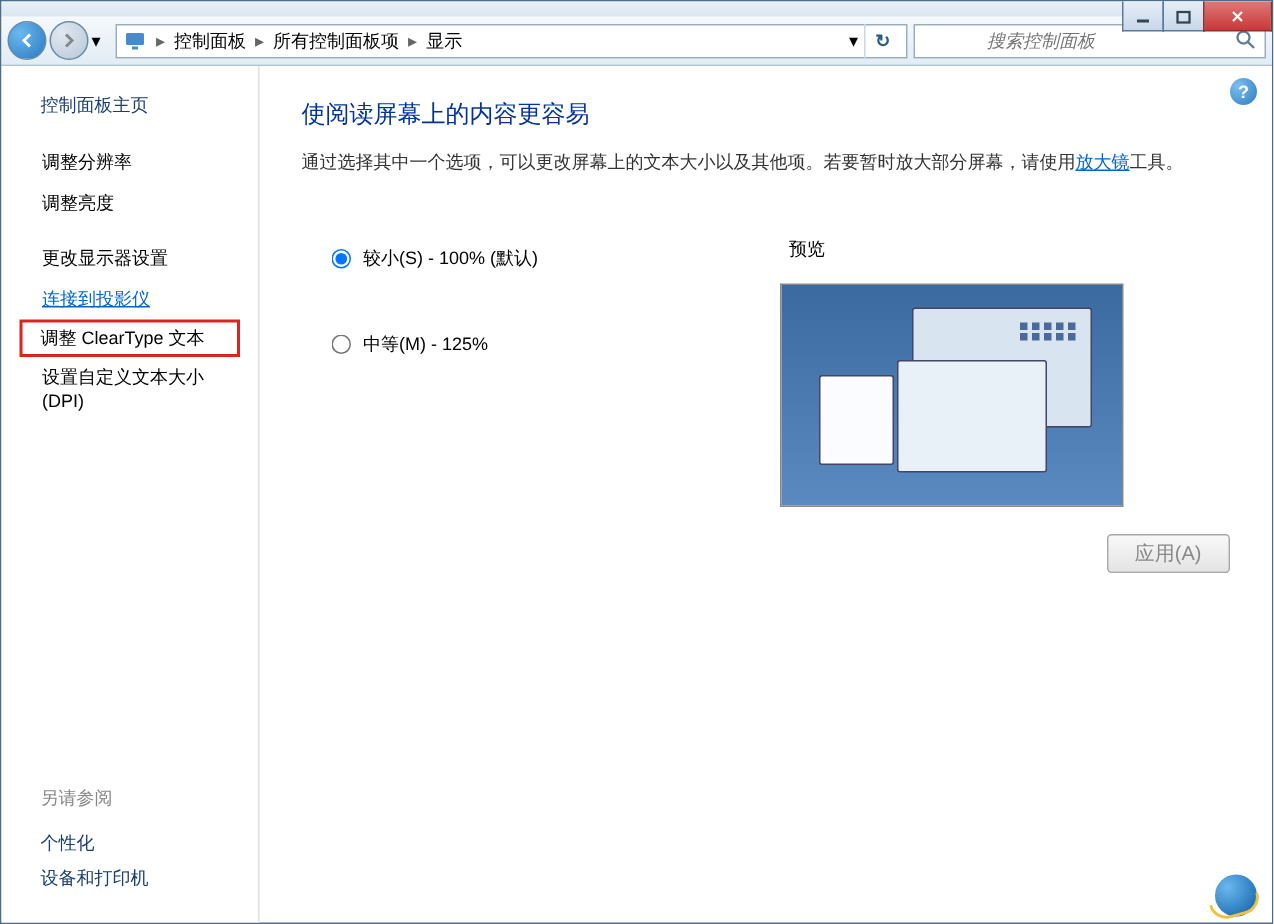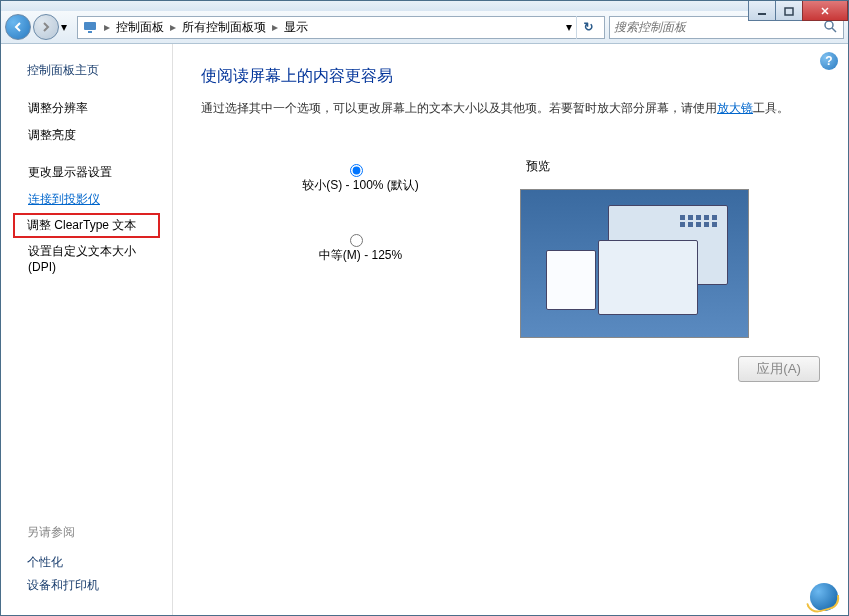--- a/index.html
+++ b/index.html
@@ -21,21 +21,21 @@
 .nav-back { background: radial-gradient(circle at 30% 30%, #6bb8f0, #2a7ac0); }
 .nav-fwd { background: radial-gradient(circle at 30% 30%, #e0e8ef, #b8c8d8); }
 .nav-dd { width: 12px; }
 .addrbar { flex: 1; height: 23px; background: #fff; border: 1px solid #9aadbf; margin: 0 4px; display: flex; align-items: center; padding: 0 4px; }
 .addr-icon { width: 16px; height: 16px; margin-right: 4px; }
 .crumb { display: flex; align-items: center; padding: 0 4px; cursor: pointer; }
 .crumb-sep { color: #666; padding: 0 2px; }
 .addr-dd { margin-left: auto; padding: 0 4px; }
 .refresh-btn { width: 24px; height: 23px; border-left: 1px solid #cad8e4; display: flex; align-items: center; justify-content: center; color: #2a5a8a; font-weight: bold; }
 .searchbox { width: 235px; height: 23px; background: #fff; border: 1px solid #9aadbf; display: flex; align-items: center; padding: 0 4px; }
-.searchbox input { flex: 1; border: none; outline: none; font-size: 12px; color: #888; font-style: italic; }
+.searchbox input { flex: 1; border: none; outline: none; font-size: 12px; color: #888; font-style: italic; margin-left: 44px; }
 .search-icon { width: 16px; color: #5a7a9a; }
 
 
 .body { display: flex; height: calc(100% - 43px); }
 .sidebar { width: 172px; background: #fff; border-right: 1px solid #e0e0e0; padding: 18px 12px; position: relative; }
 .sidebar-title { color: #1a3e6e; font-size: 12px; margin-bottom: 16px; padding-left: 14px; }
 .sidebar-item { display: flex; align-items: center; padding: 4px 0 4px 14px; color: #000000; cursor: pointer; border: 1px solid transparent; }
 .sidebar-item.link { color: #0066cc; text-decoration: underline; }
 .sidebar-item.highlighted { border: 2px solid #d22; padding: 2px 0 2px 12px; }
 .sidebar-icon { width: 16px; height: 16px; margin-right: 4px; margin-left: -18px; }
@@ -45,21 +45,21 @@
 .sidebar-bottom-item { color: #1a3e6e; padding: 3px 0; cursor: pointer; }
 
 
 .main { flex: 1; padding: 22px 28px; position: relative; }
 .help-icon { position: absolute; top: 8px; right: 10px; width: 18px; height: 18px; border-radius: 50%; background: radial-gradient(circle at 30% 30%, #7ec0f0, #2a7ac0); color: #fff; display: flex; align-items: center; justify-content: center; font-weight: bold; font-size: 12px; cursor: pointer; }
 .main-title { color: #003399; font-size: 16px; margin-bottom: 12px; }
 .main-desc { color: #333; line-height: 1.6; margin-bottom: 40px; }
 .main-desc a { color: #0066cc; text-decoration: underline; }
 .options-row { display: flex; align-items: flex-start; }
 .options-col { flex: 1; }
-.radio-opt { display: flex; align-items: center; padding: 6px 20px; margin-bottom: 28px; flex-direction: column; }
+.radio-opt { display: flex; align-items: center; padding: 6px 20px; margin-bottom: 28px; }
 .radio-opt input { margin-right: 8px; }
 .preview-col { width: 300px; }
 .preview-label { margin-bottom: 14px; padding-left: 6px; }
 .preview-img { width: 229px; height: 149px; background: linear-gradient(#3a6aa0, #5a8ac0); border: 1px solid #888; position: relative; overflow: hidden; }
 .pv-win { position: absolute; background: #fff; border: 1px solid #446; border-radius: 2px; }
 .pv-win.w1 { width: 120px; height: 80px; right: 20px; top: 15px; background: #d8e4f0; }
 .pv-win.w2 { width: 100px; height: 75px; right: 50px; top: 50px; background: #e8f0f8; }
 .pv-win.w3 { width: 50px; height: 60px; left: 25px; top: 60px; background: #fafcff; }
 .pv-dots { position: absolute; right: 30px; top: 25px; display: grid; grid-template-columns: repeat(5, 6px); gap: 2px; }
 .pv-dot { width: 5px; height: 5px; background: #4a6a9a; }

